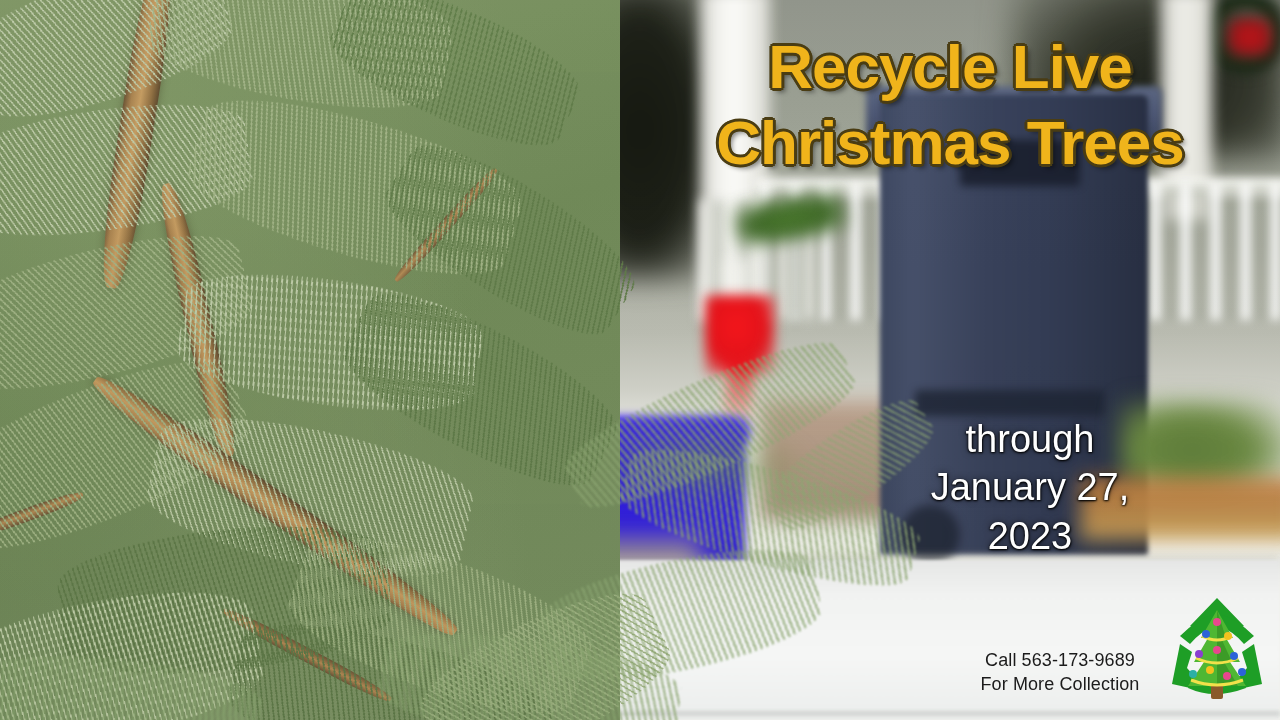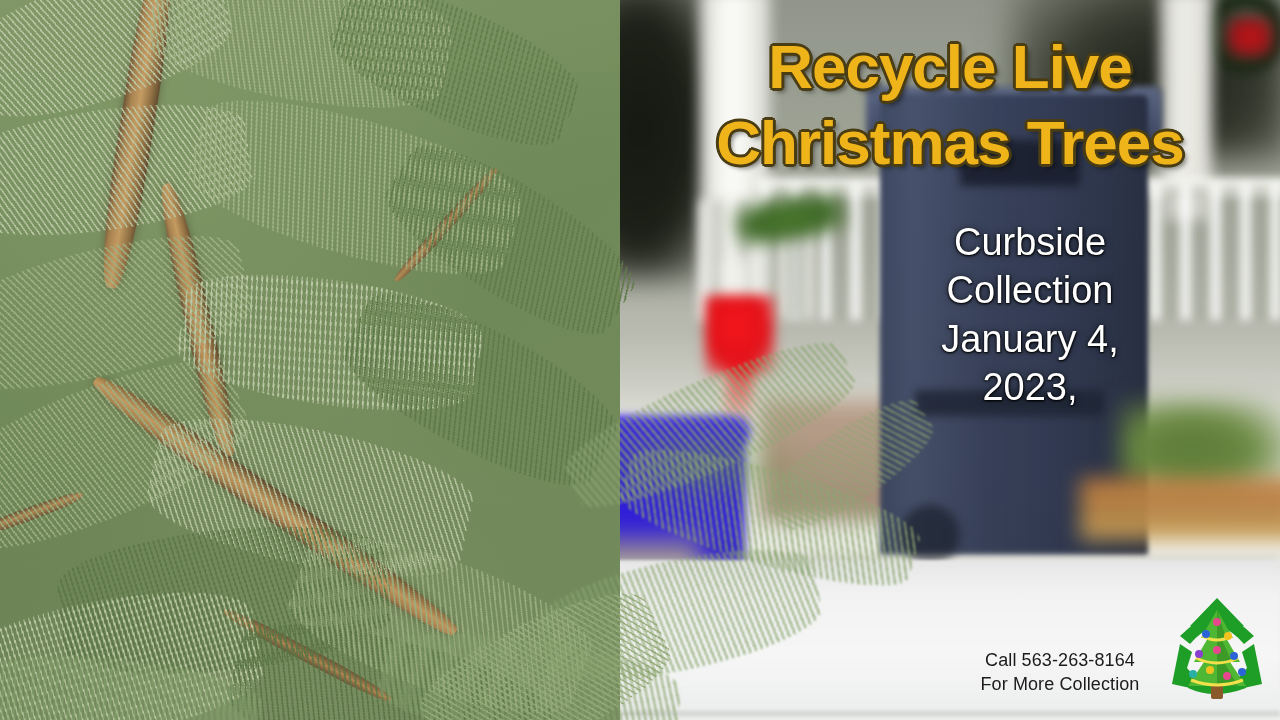--- a/index.html
+++ b/index.html
@@ -374,21 +374,21 @@
       <div class="sprig" style="--ang:62deg;left:760px;top:430px;width:180px;height:70px;transform:rotate(-34deg);opacity:.75;"></div>
       <div class="sprig" style="--ang:86deg;left:-20px;top:660px;width:280px;height:90px;transform:rotate(6deg);opacity:.95;"></div>
     </div>
 
     <div class="grain"></div>
   </div>
 
   <div class="title" id="title-line1">Recycle Live</div>
   <div class="title" id="title-line2">Christmas Trees</div>
 
-  <div class="body-text" id="body-block1">Curbside Collection January 4, 2023,</div>
+  <div class="body-text" id="body-block2">through January 27, 2023</div>
 
 
   <div class="recycletree">
     <svg viewBox="0 0 118 118" xmlns="http://www.w3.org/2000/svg" aria-hidden="true">
 
       <g fill="#1E9E26">
         <path d="M59 6 L86 34 L74 40 L66 28 L59 22 L52 28 L44 40 L32 34 Z"></path>
         <path d="M14 92 L22 52 L34 60 L29 76 L36 84 L50 86 L46 99 Z"></path>
         <path d="M104 92 L72 99 L68 86 L82 84 L89 76 L84 60 L96 52 Z"></path>
         <path d="M22 44 Q40 26 58 22 L58 34 Q44 38 32 52 Z"></path>
@@ -413,17 +413,17 @@
         <circle cx="76" cy="64" r="4" fill="#2C63D8"></circle>
         <circle cx="35" cy="82" r="4" fill="#2BB0A6"></circle>
         <circle cx="52" cy="78" r="4" fill="#F2C21E"></circle>
         <circle cx="69" cy="84" r="4" fill="#E8478E"></circle>
         <circle cx="84" cy="80" r="4" fill="#2C63D8"></circle>
       </g>
     </svg>
   </div>
 
   <div class="contact">
-    <div>Call 563-263-8164</div>
+    <div>Call 563-173-9689</div>
     <div>For More Collection</div>
   </div>
 
 </div>
 
 </body></html>

